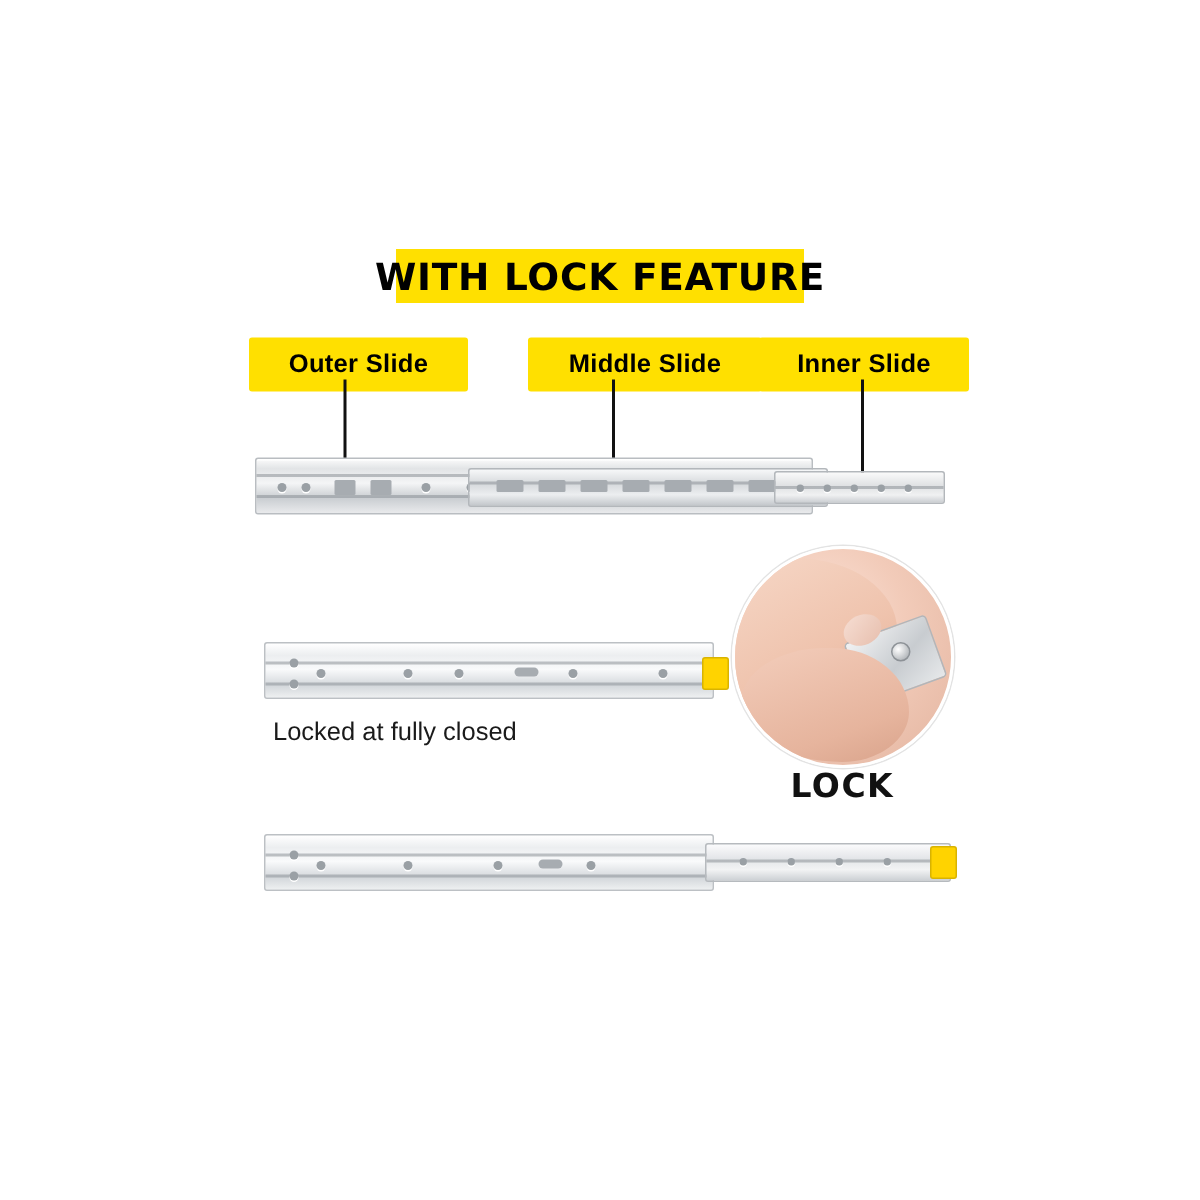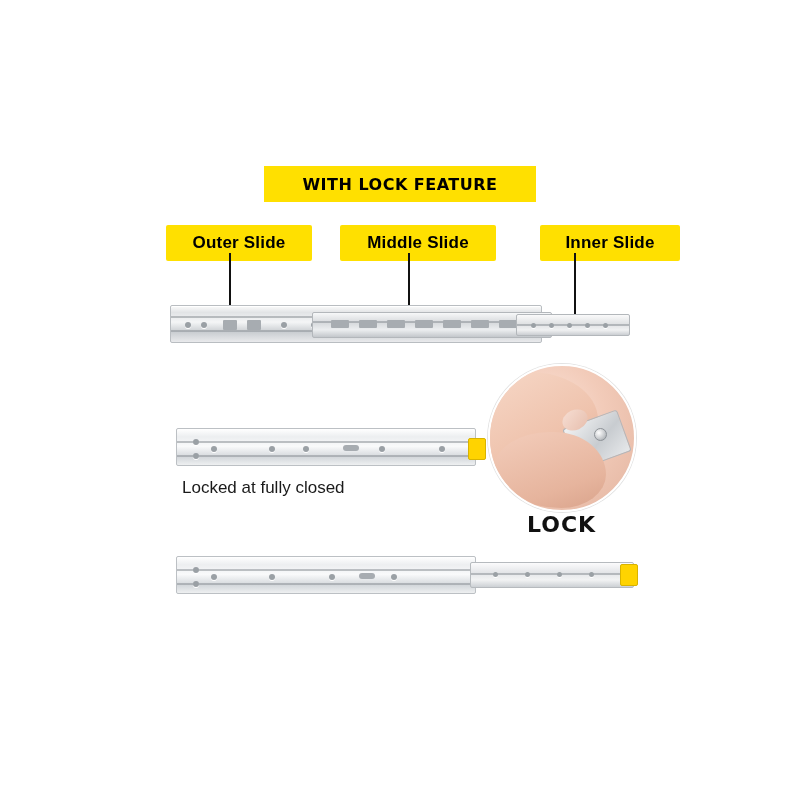--- a/index.html
+++ b/index.html
@@ -31,33 +31,33 @@
     align-items: center;
     justify-content: center;
     white-space: nowrap;
     letter-spacing: 0.2px;
   }
   .badge-title {
     left: 264px;
     top: 166px;
     width: 272px;
     height: 36px;
-    font-size: 16px;
+    font-size: 25px;
     font-family: "DejaVu Sans", sans-serif;
     letter-spacing: 0.5px;
   }
   .badge-label {
     height: 28px;
     font-size: 17px;
     border-radius: 2px;
     padding: 4px 10px;
   }
   .badge-outer  { left: 166px; top: 225px; width: 126px; }
-  .badge-middle { left: 340px; top: 225px; width: 136px; }
-  .badge-inner  { left: 540px; top: 225px; width: 120px; }
+  .badge-middle { left: 352px; top: 225px; width: 136px; }
+  .badge-inner  { left: 506px; top: 225px; width: 120px; }
 
   
   .leader {
     position: absolute;
     width: 2px;
     background: #111;
   }
   .leader-outer  { left: 229px; top: 253px; height: 54px; }
   .leader-middle { left: 408px; top: 253px; height: 56px; }
   .leader-inner  { left: 574px; top: 253px; height: 62px; }

